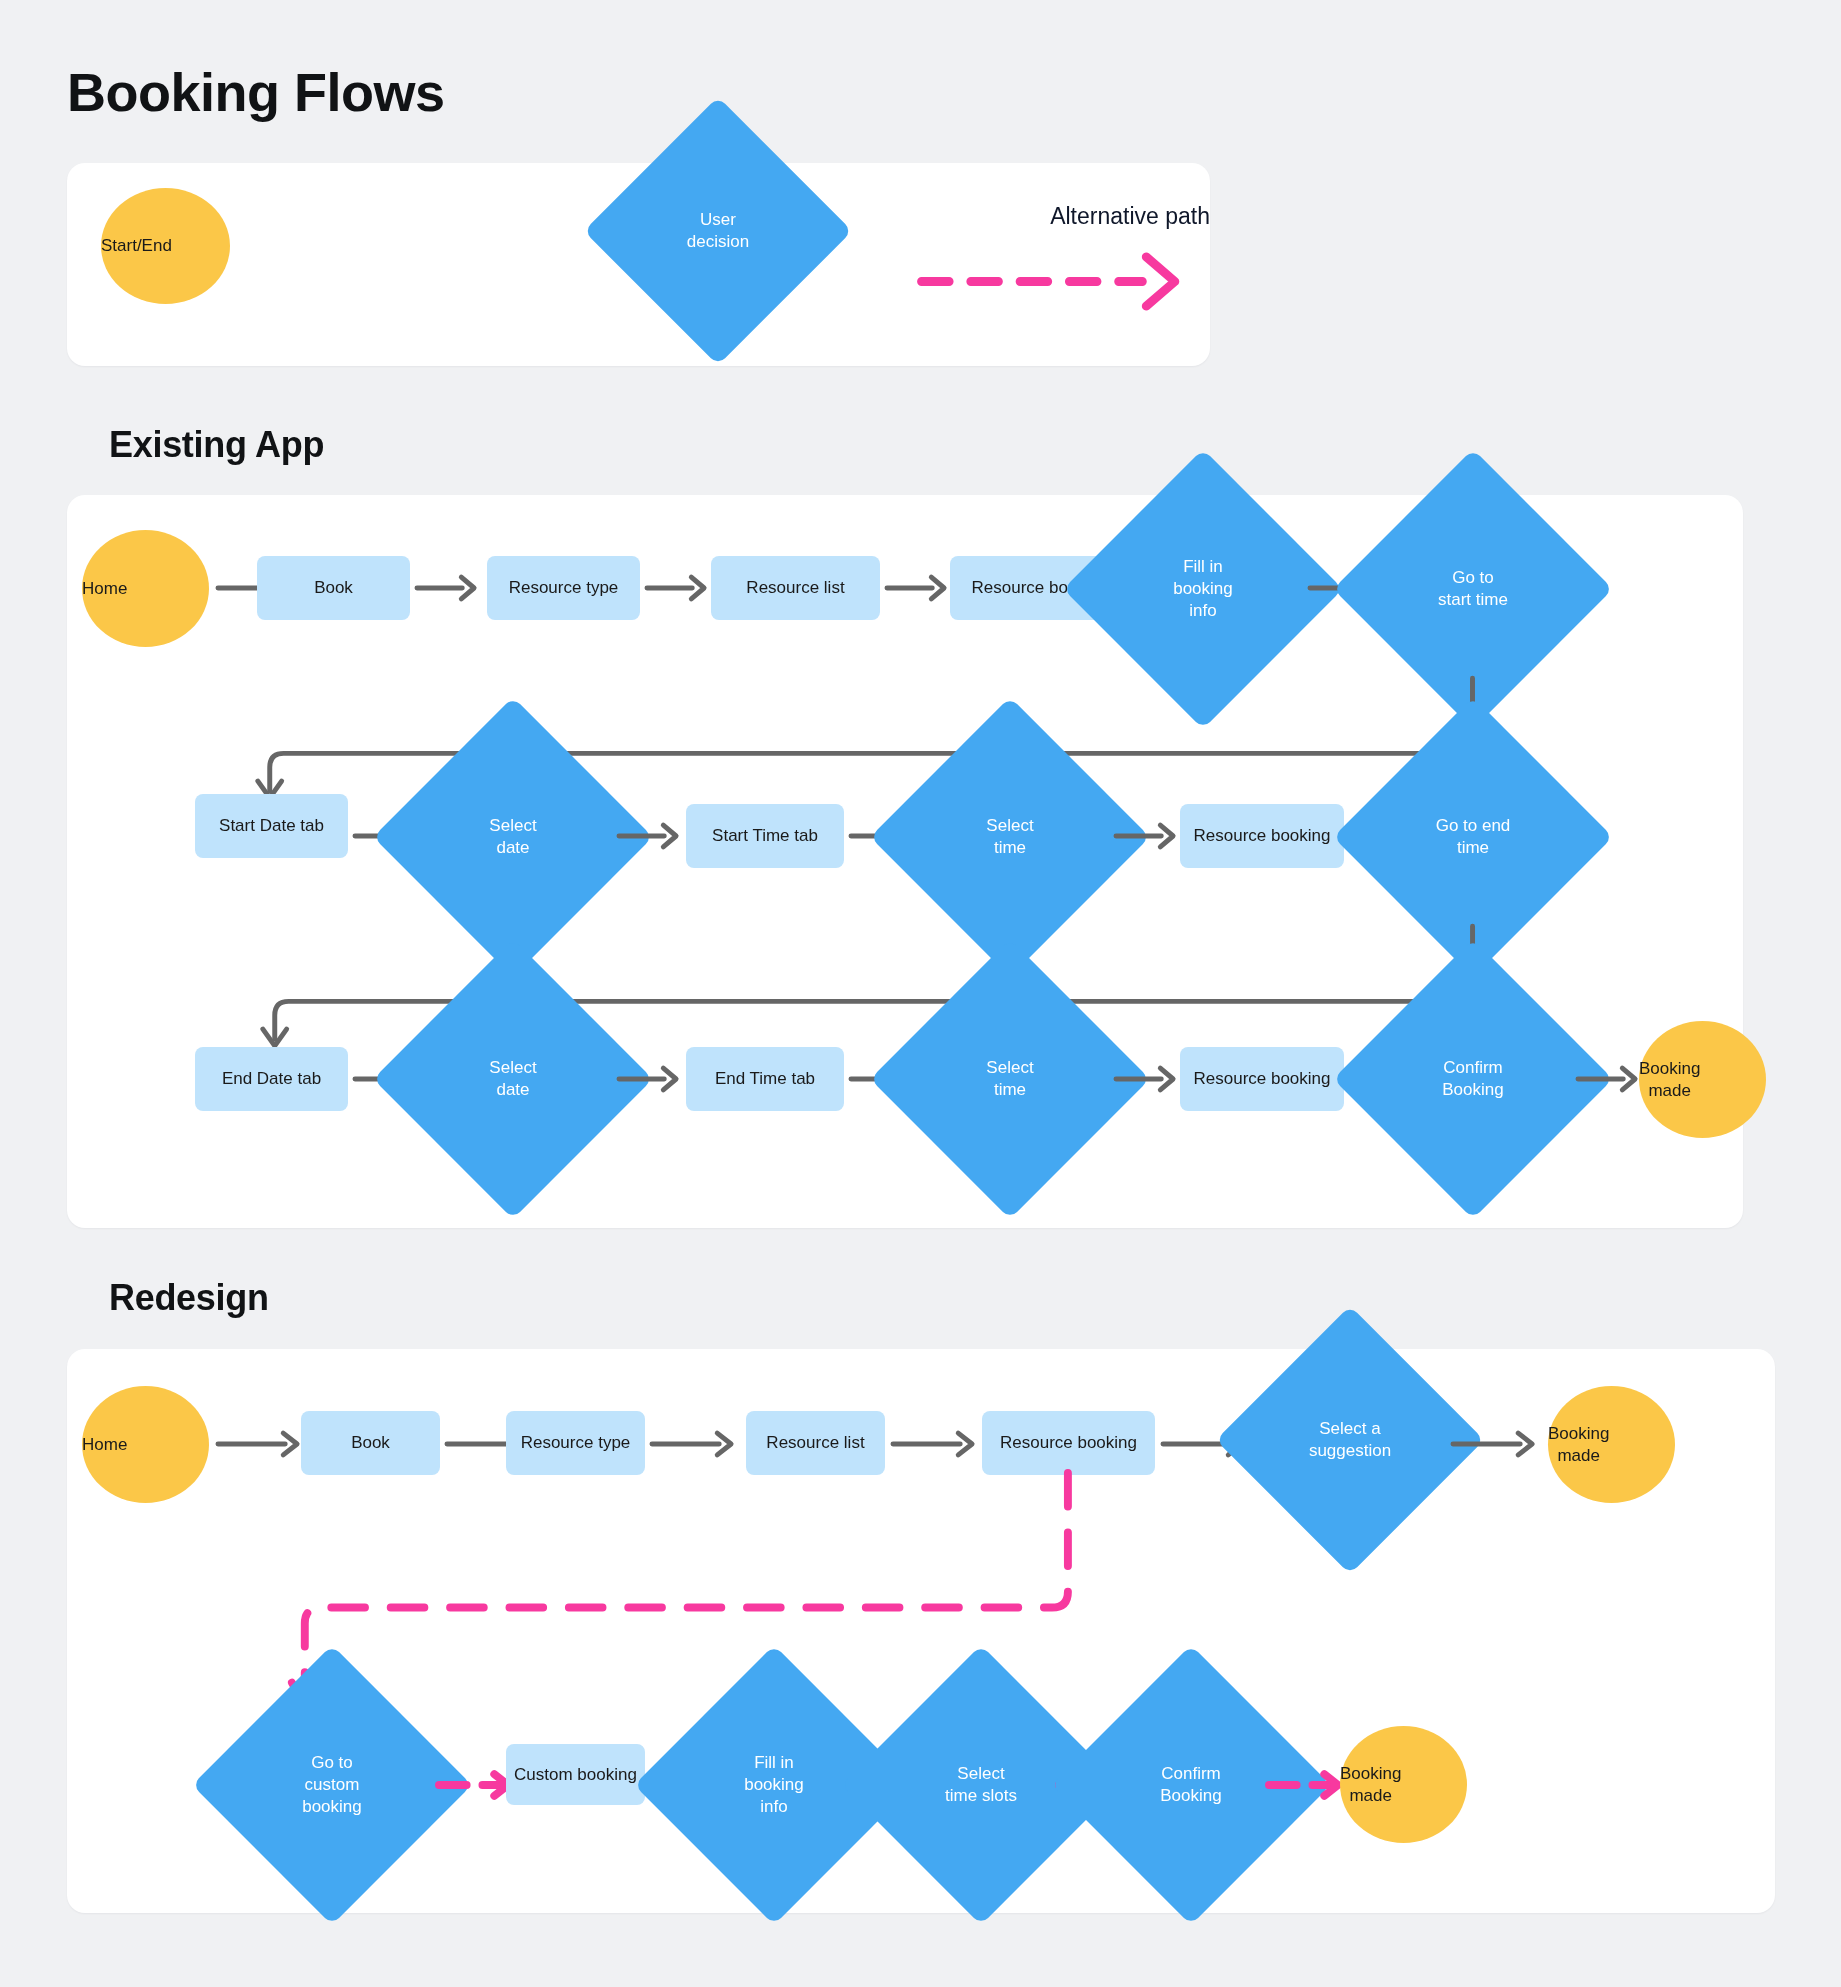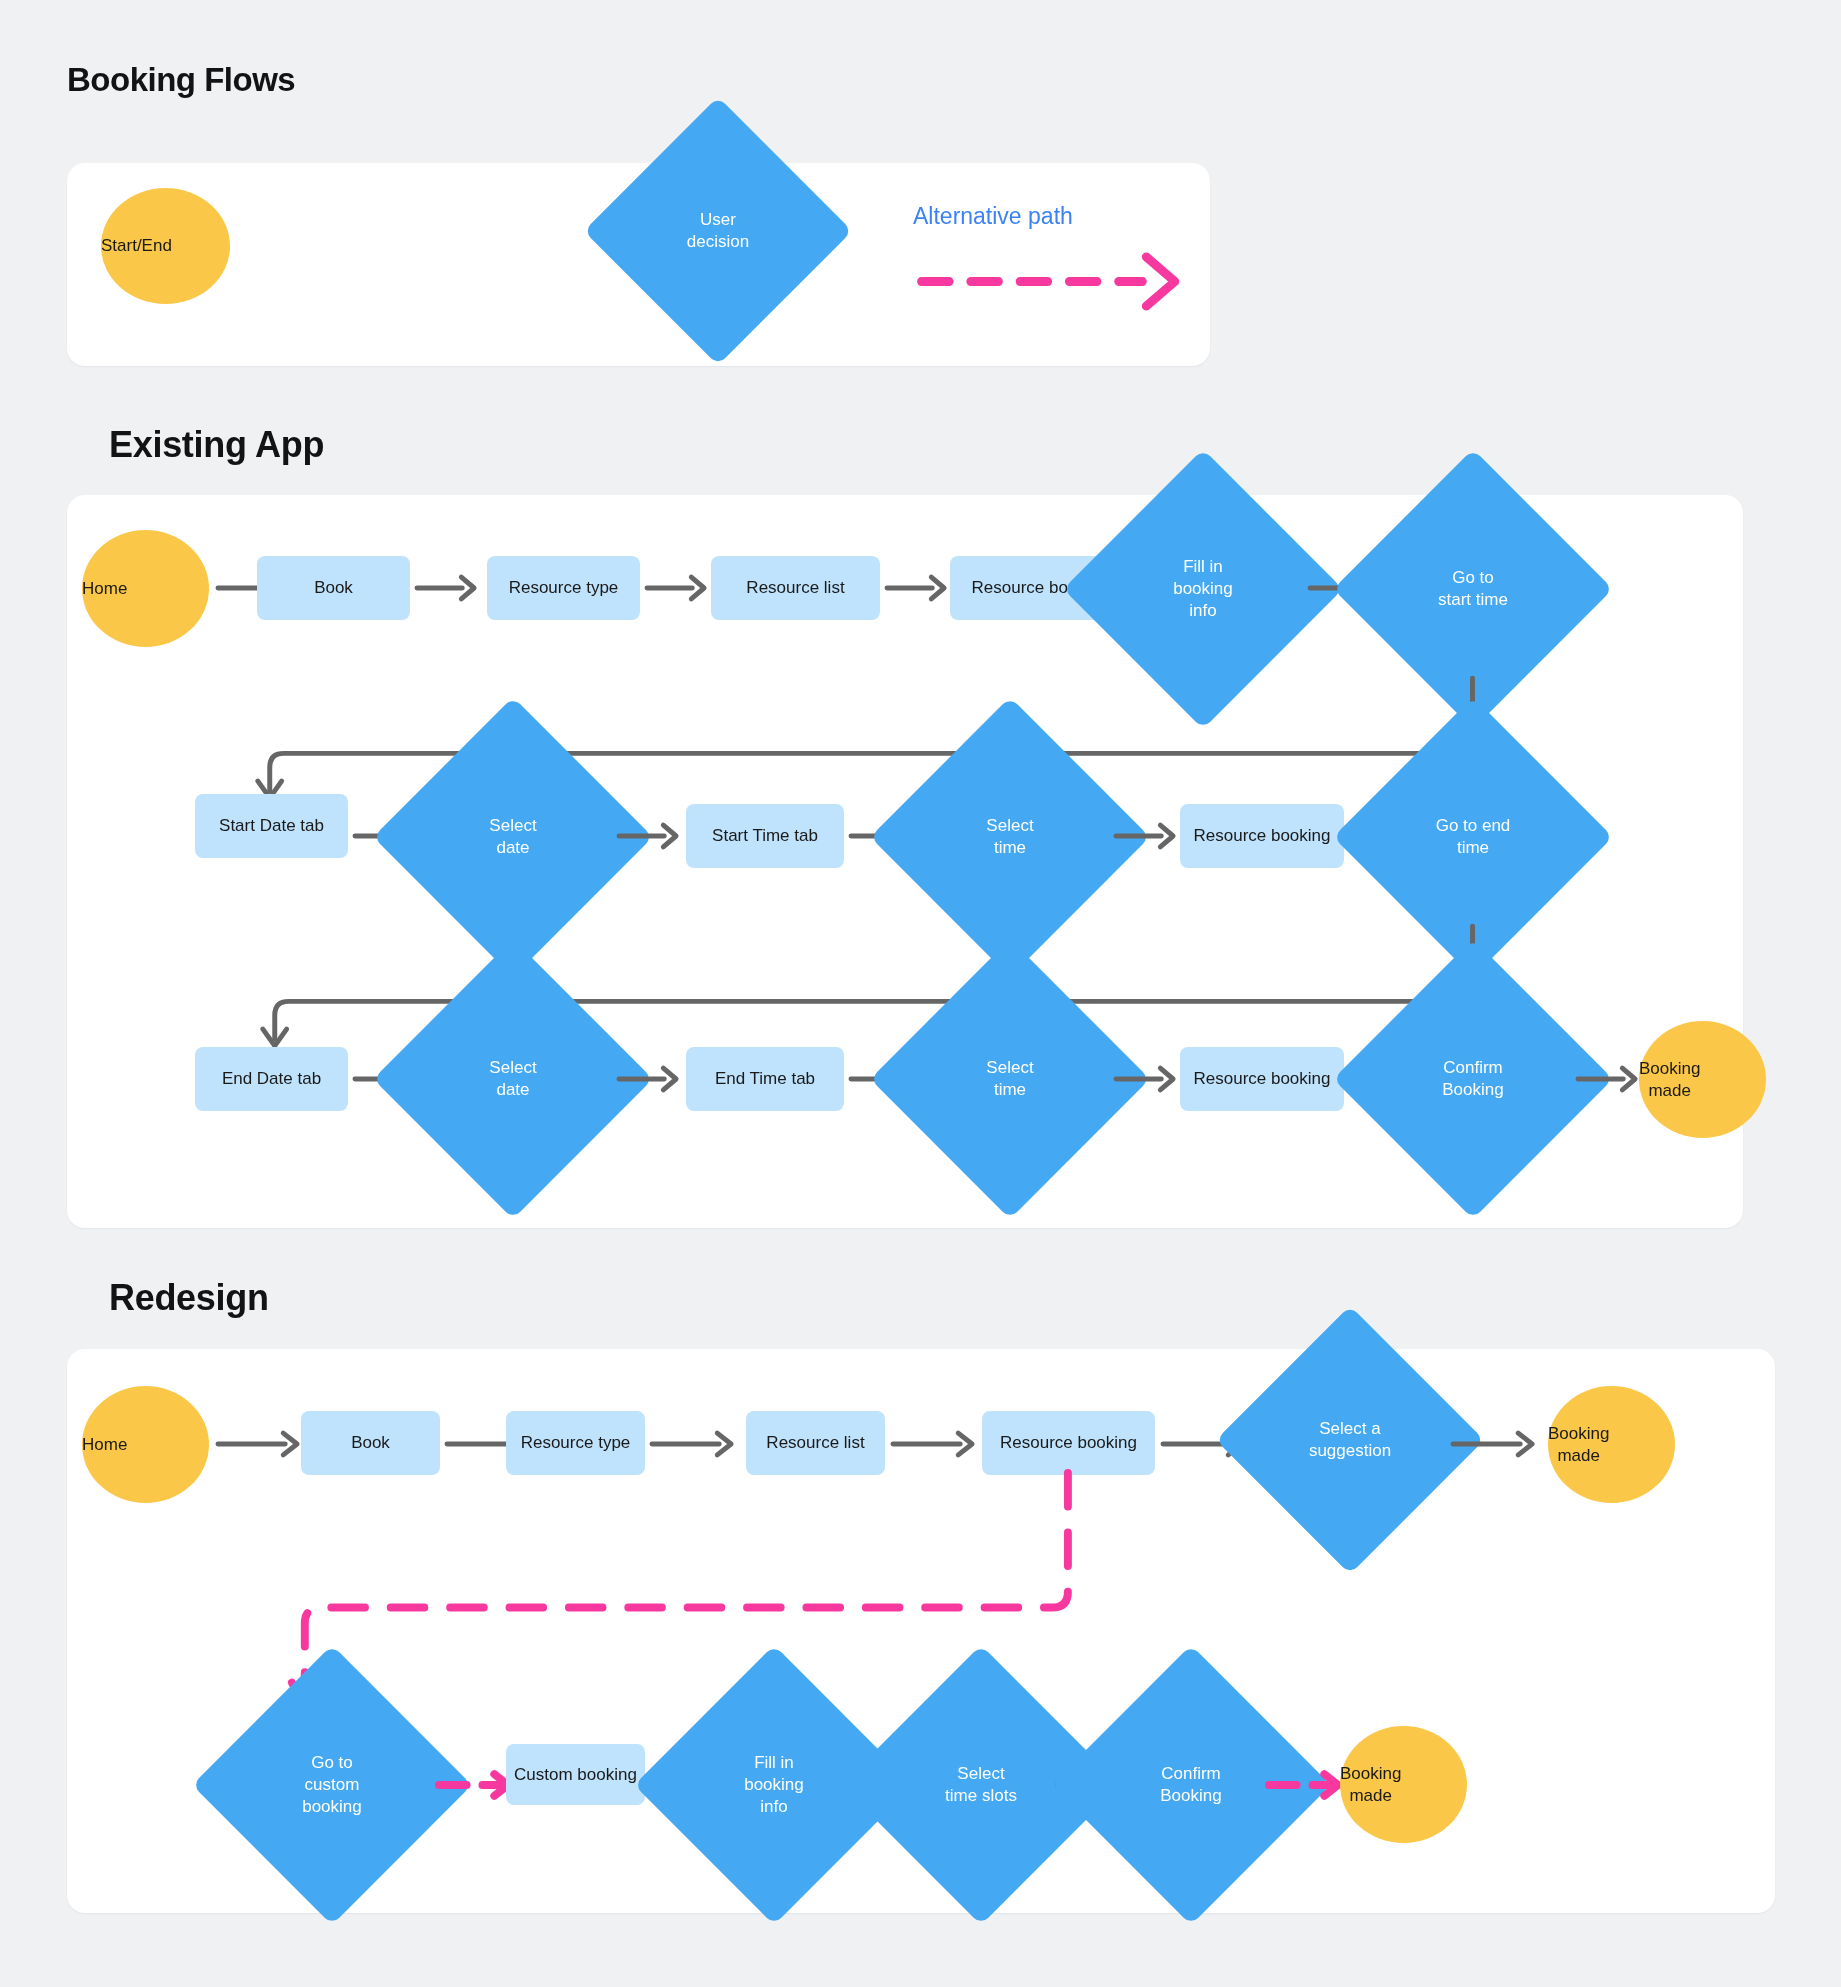--- a/index.html
+++ b/index.html
@@ -8,21 +8,21 @@
     width: 1841px; height: 1988px;
     background: #F0F1F3;
     font-family: "Liberation Sans", sans-serif;
     -webkit-font-smoothing: antialiased;
   }
   .page { position: relative; width: 1841px; height: 1988px; }
 
   .page-title {
     position: absolute;
     left: 67px; top: 61px;
-    font-size: 33px;
+    font-size: 54px;
     font-weight: 700;
     color: #111315;
     letter-spacing: -0.5px;
   }
   .section-title {
     position: absolute;
     font-size: 36px;
     font-weight: 700;
     color: #111315;
     letter-spacing: -0.3px;
@@ -76,22 +76,22 @@
     width: 86%;
   }
 
   
   .conn { position: absolute; overflow: visible; }
   svg.conn line, svg.conn path, svg.conn polyline { fill: none; }
 
   .legend-label {
     position: absolute;
     font-size: 23px;
-    color: #3b82f6;
-    text-align: left;
+    color: #0f172a;
+    text-align: right;
   }
 </style>
 </head>
 <body>
 
 <div class="page">
 
   <div class="page-title">Booking Flows</div>
 
   <div class="card" style="left:67px; top:163px; width:1143px; height:203px;">

